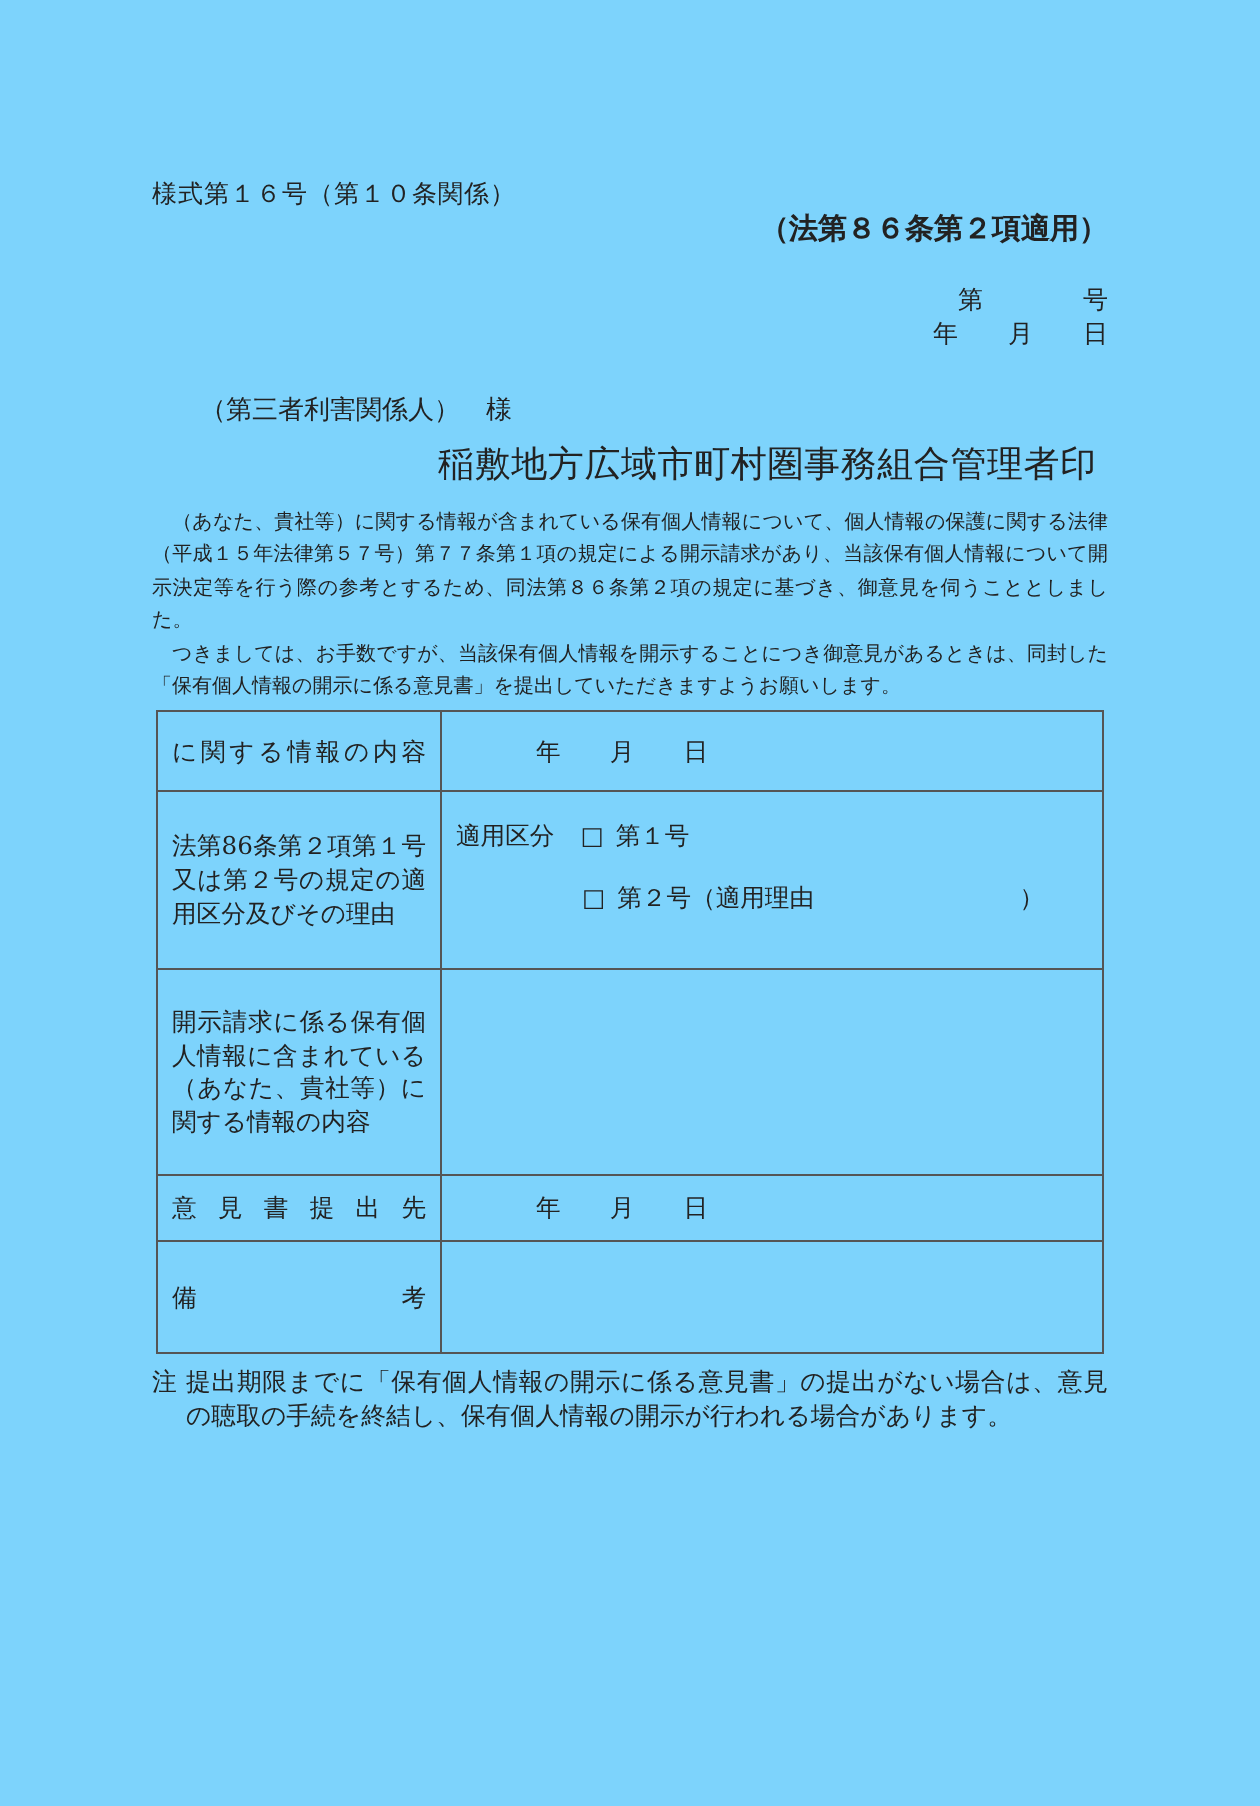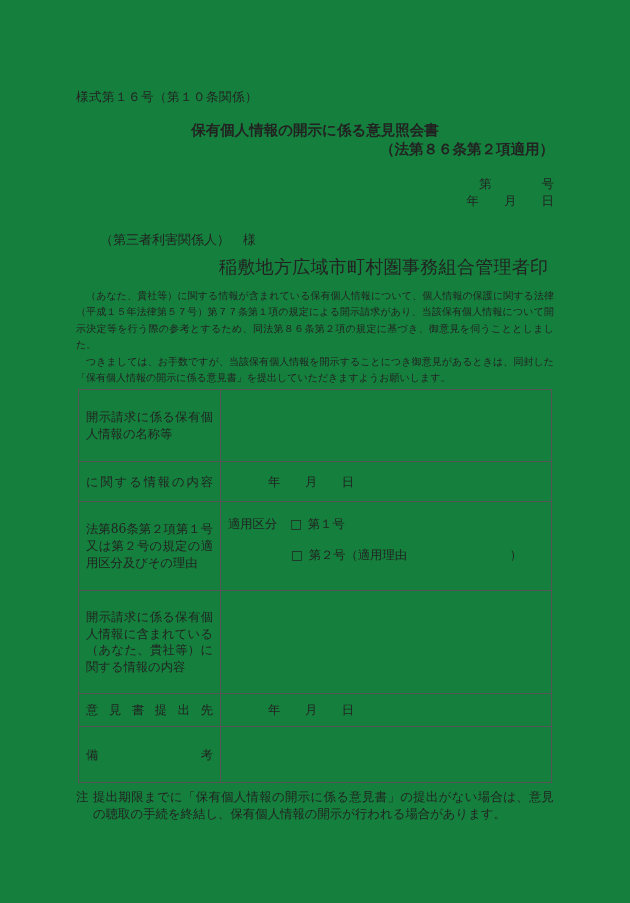--- a/index.html
+++ b/index.html
@@ -1,20 +1,20 @@
 <!DOCTYPE html>
 <html lang="ja"><head>
 <meta charset="utf-8">
 <style>
   html,body { margin:0; padding:0; background:#f6f6f6; }
   .page {
     position:relative;
     width:630px; height:903px;
     margin:0 auto;
-    background:#15803d;
+    background:#7dd3fc;
     color:#222;
     font-family:"DejaVu Serif","Liberation Serif",serif;
     box-sizing:border-box;
     padding:88px 76px 16px 76px;
     overflow:hidden;
   }
   .form-number { font-size:12.5px; line-height:17px; letter-spacing:0.5px; }
   .title { margin-top:15px; text-align:center; font-size:14.5px; line-height:19px; font-weight:bold; }
   .subtitle { text-align:right; font-size:14.5px; line-height:19px; font-weight:bold; }
   .ref-block { margin-top:17px; text-align:right; font-size:12.5px; line-height:17px; }
@@ -57,21 +57,20 @@
 
   .note { margin-top:6px; font-size:12.4px; line-height:16.2px; text-align:justify; padding-left:17px; text-indent:-17px; }
 </style>
 </head>
 <body>
 
 <div class="page">
 
   <div class="form-number">様式第１６号（第１０条関係）</div>
 
-  <div class="title">保有個人情報の開示に係る意見照会書</div>
   <div class="subtitle">（法第８６条第２項適用）</div>
 
   <div class="ref-block">
     <div>第　　　　号</div>
     <div>年　　月　　日</div>
   </div>
 
   <div class="addressee">（第三者利害関係人）　様</div>
 
   <div class="issuer-line">
@@ -79,26 +78,20 @@
     <span class="seal">印</span>
   </div>
 
   <div class="body-text">
     <p>　（あなた、貴社等）に関する情報が含まれている保有個人情報について、個人情報の保護に関する法律（平成１５年法律第５７号）第７７条第１項の規定による開示請求があり、当該保有個人情報について開示決定等を行う際の参考とするため、同法第８６条第２項の規定に基づき、御意見を伺うこととしました。</p>
     <p>　つきましては、お手数ですが、当該保有個人情報を開示することにつき御意見があるときは、同封した「保有個人情報の開示に係る意見書」を提出していただきますようお願いします。</p>
   </div>
 
   <table class="form-table">
     <tbody>
-      <tr class="r1">
-        <td class="lbl">
-          <div>開示請求に係る保有個人情報の名称等</div>
-        </td>
-        <td class="val"></td>
-      </tr>
 
       <tr class="r2">
         <td class="lbl">
           <div class="spread">に関する情報の内容</div>
         </td>
         <td class="val val-date">年　　月　　日</td>
       </tr>
 
       <tr class="r3">
         <td class="lbl">

